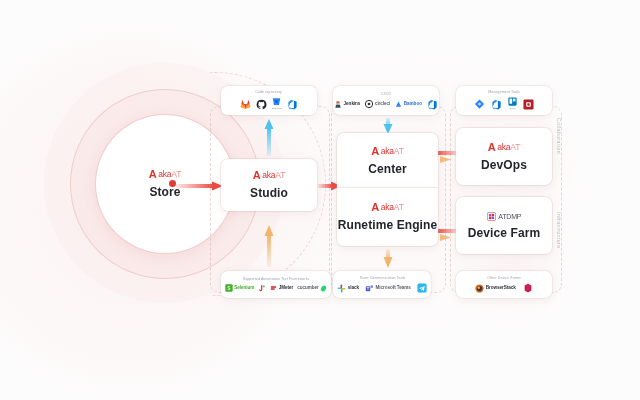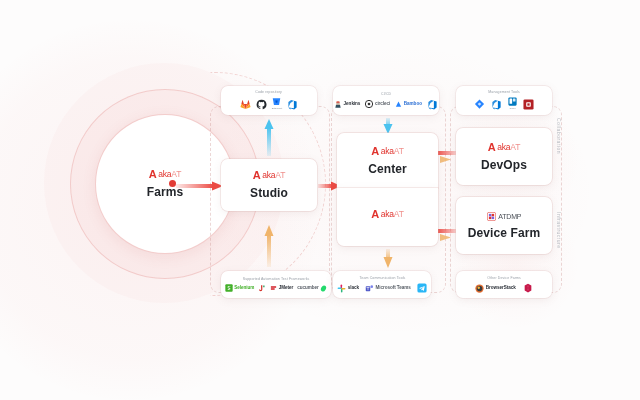--- a/index.html
+++ b/index.html
@@ -110,21 +110,21 @@
   <div class="amb amb-c"></div>
 
   <div class="ring ring-3"></div>
   <div class="ring ring-2"></div>
   <div class="ring-dash"></div>
   <div class="ring ring-1">
     <div class="logo">
       <span class="mark">A</span>
       <span class="wd">aka<span class="lt">AT</span></span>
     </div>
-    <div class="node-title">Farms</div>
+    <div class="node-title">Store</div>
   </div>
   <div class="ring-dot"></div>
 
   <div class="group g-studio"></div>
   <div class="group g-core"></div>
   <div class="group g-right"></div>
 
   <svg class="arrow" style="left:176px;top:181px;" width="48" height="10">
     <defs>
         <linearGradient id="gr" x1="0" x2="1">
@@ -424,20 +424,21 @@
     </div>
     <div class="node-title">Center</div>
   </div>
   <div class="c-sep"></div>
 
   <div class="card c-runtime">
     <div class="logo">
       <span class="mark">A</span>
       <span class="wd">aka<span class="lt">AT</span></span>
     </div>
+    <div class="node-title">Runetime Engine</div>
   </div>
 
   <div class="card c-devops">
     <div class="logo">
       <span class="mark">A</span>
       <span class="wd">aka<span class="lt">AT</span></span>
     </div>
     <div class="node-title">DevOps</div>
   </div>
 

